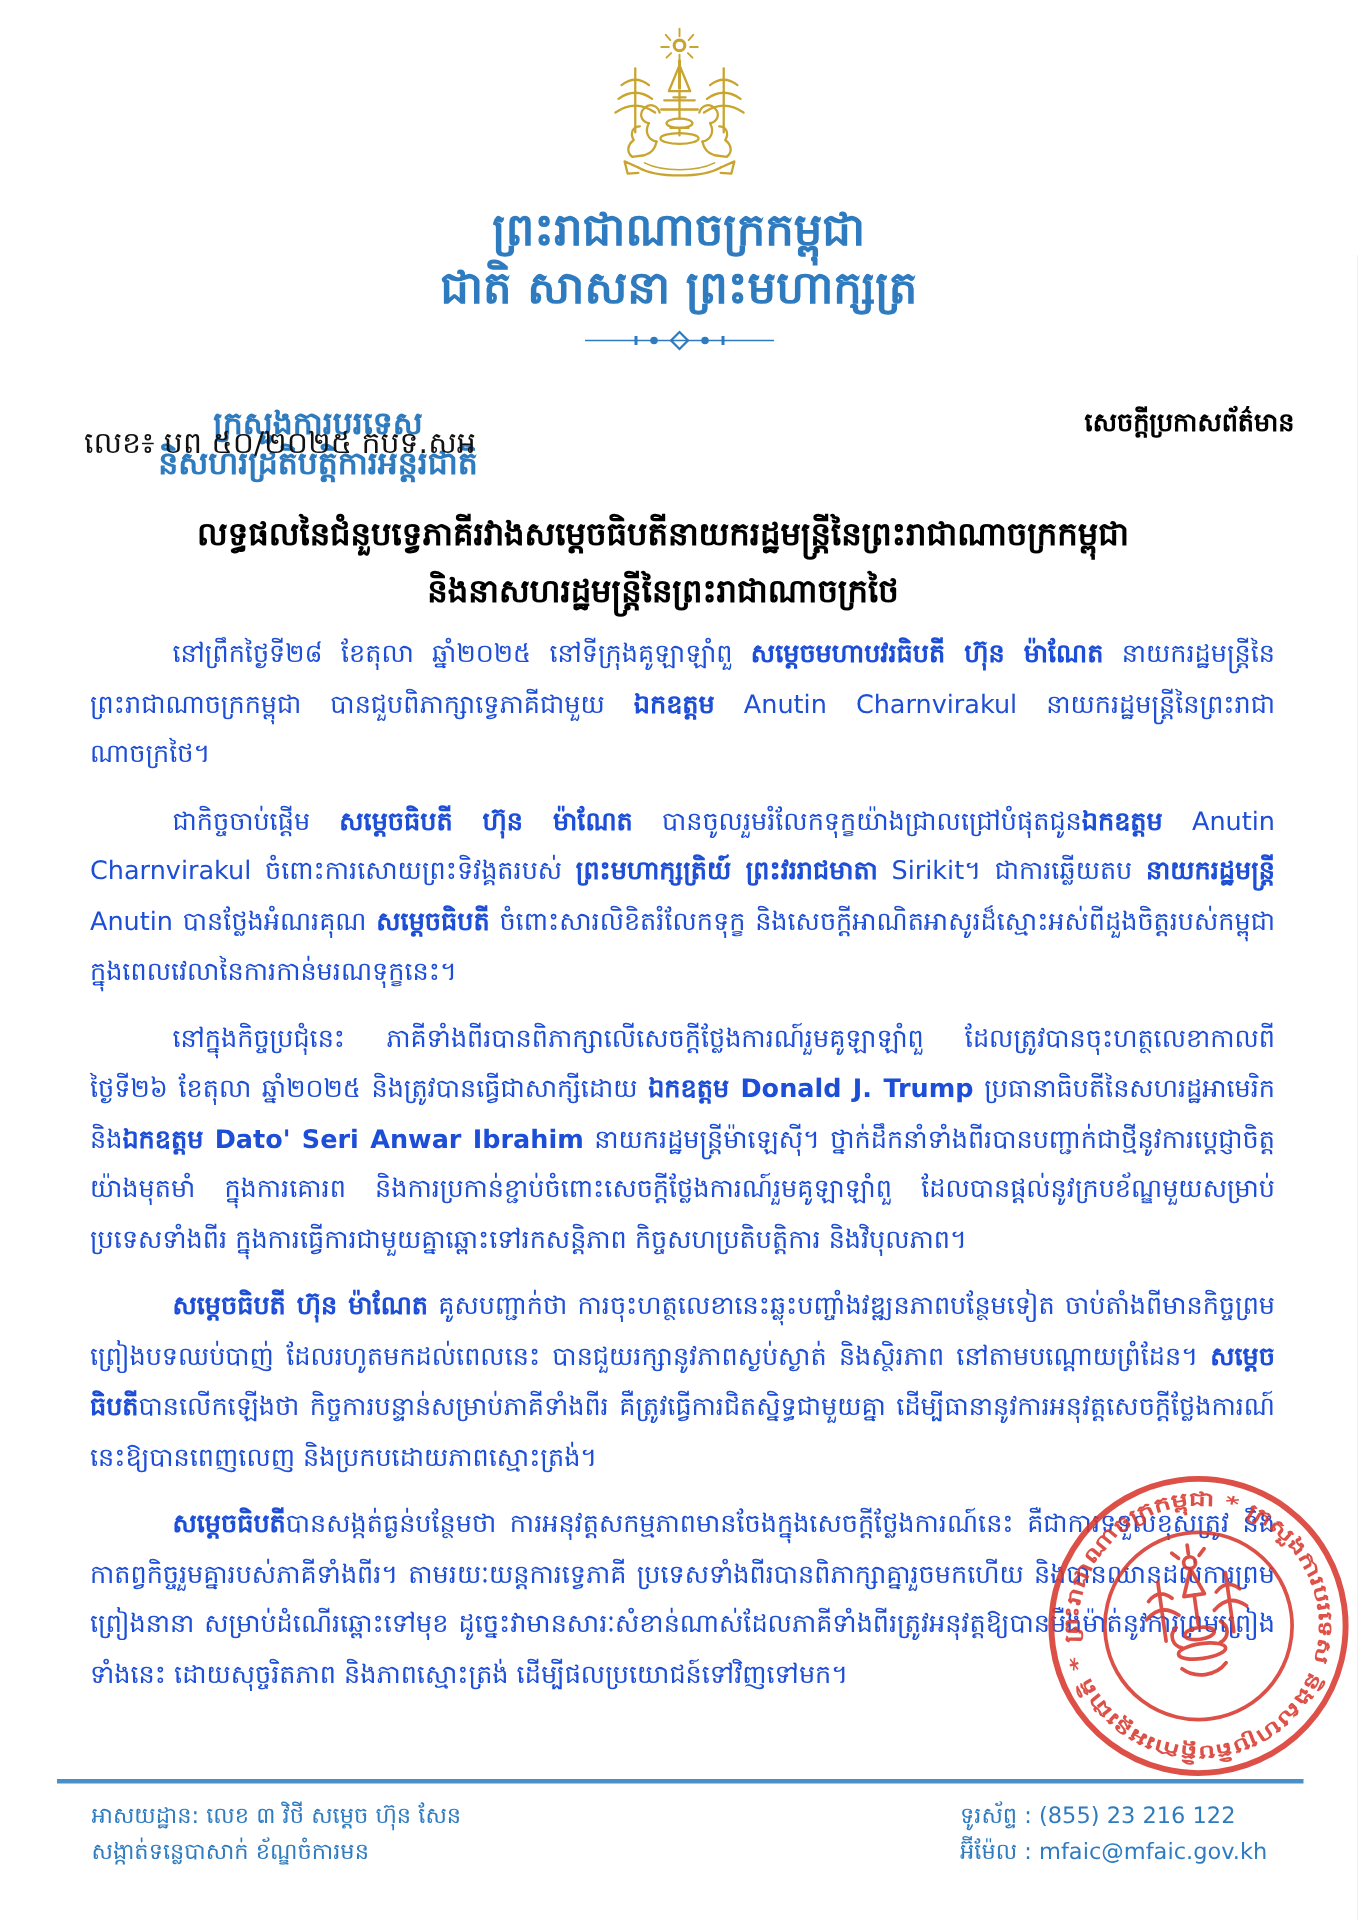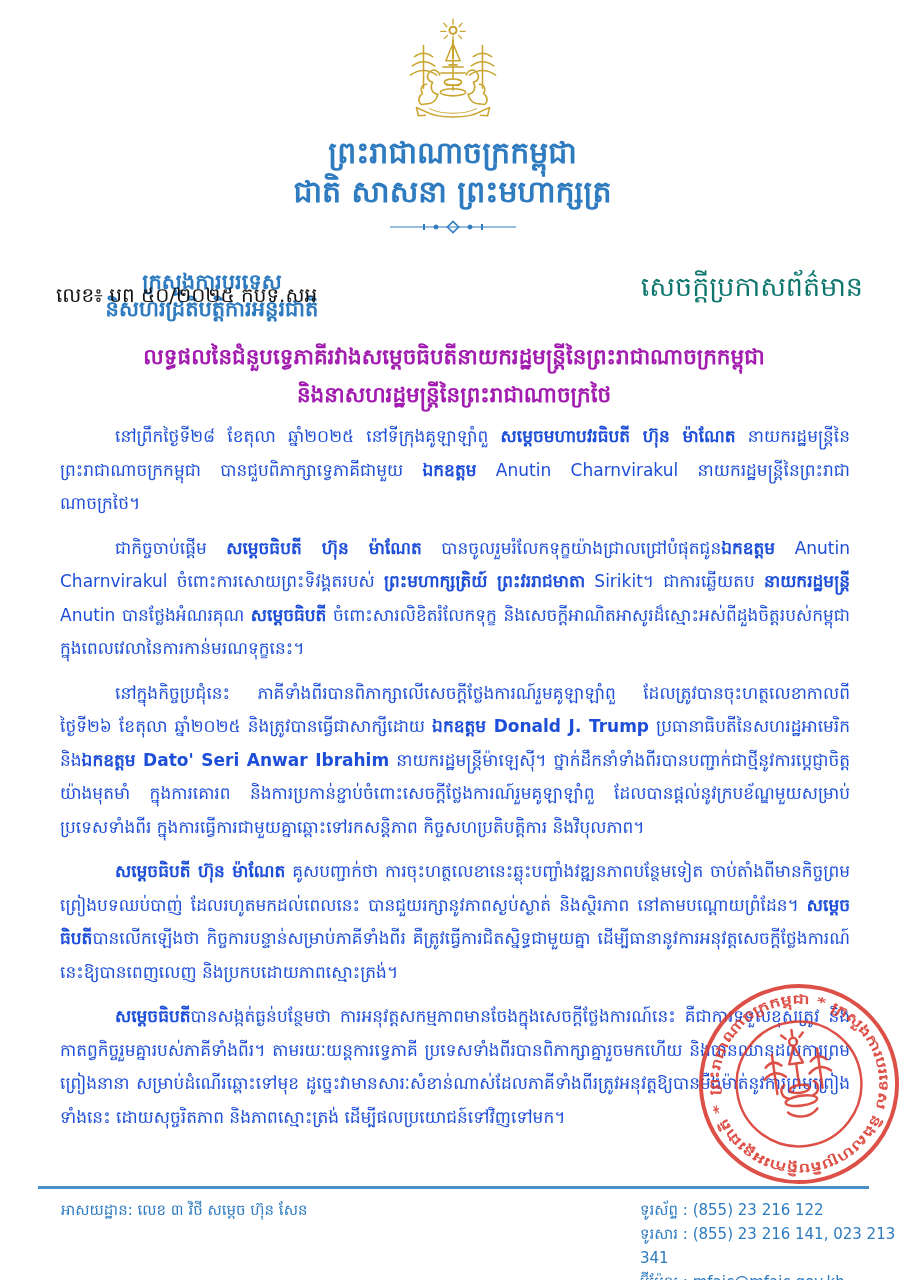--- a/index.html
+++ b/index.html
@@ -12,24 +12,24 @@
   
   .emblem{position:absolute;left:50%;top:12px;transform:translateX(-50%);}
   .kingdom-line{position:absolute;left:0;width:100%;text-align:center;
     color:#2e7bc0;font-weight:700;}
   .kingdom-1{top:134px;font-size:30px;}
   .kingdom-2{top:173px;font-size:30px;}
   .divider-orn{position:absolute;left:50%;top:219px;transform:translateX(-50%);}
   .ministry-block{position:absolute;left:42px;top:232px;width:340px;
     text-align:center;color:#2e7bc0;font-weight:700;font-size:21px;line-height:27px;margin-top:37px;}
   .ref-number{position:absolute;left:56px;top:282px;font-size:20px;font-weight:400;color:#111;}
-  .doc-type{position:absolute;right:42px;top:270px;font-size:27px;font-weight:400;color:#0f766e;}
+  .doc-type{position:absolute;right:42px;top:270px;font-size:17px;font-weight:700;color:#000000;}
   
-  .doc-title{position:absolute;left:58px;top:338px;width:792px;text-align:center;
-    font-size:21.5px;font-weight:700;line-height:38px;color:#a21caf;}
+  .doc-title{position:absolute;left:46px;top:338px;width:792px;text-align:center;
+    font-size:21.5px;font-weight:700;line-height:38px;color:#000000;}
   
   .doc-body{position:absolute;left:60px;top:420px;width:790px;}
   .para{margin:0 0 11px 0;font-size:17px;line-height:33.5px;text-align:justify;
     text-indent:55px;color:#1d4ed8;}
   .para .b{font-weight:700;}
   
   .stamp{position:absolute;left:695px;top:980px;width:208px;height:208px;
     opacity:0.88;transform:rotate(-8deg);pointer-events:none;}
   
   .footer-rule{position:absolute;left:38px;right:36px;top:1186px;
@@ -147,20 +147,20 @@
         <ellipse cx="105" cy="122" rx="16" ry="5"></ellipse>
         <path d="M90 132 C98 140 112 140 120 132"></path>
         <path d="M92 118 C86 116 84 108 90 104 M118 118 C124 116 126 108 120 104"></path>
       </g>
     </svg>
   </div>
 
   <div class="footer-rule"></div>
   <div class="footer-left">
     <div>អាសយដ្ឋាន: លេខ ៣ វិថី សម្តេច ហ៊ុន សែន</div>
+    <div>សង្កាត់ទន្លេបាសាក់ ខ័ណ្ឌចំការមន</div>
   </div>
   <div class="footer-right">
     <div>ទូរស័ព្ទ : (855) 23 216 122</div>
-    <div>ទូរសារ : (855) 23 216 141, 023 213 341</div>
     <div>អ៊ីម៉ែល : mfaic@mfaic.gov.kh</div>
   </div>
 
 </div>
 
 </body></html>

